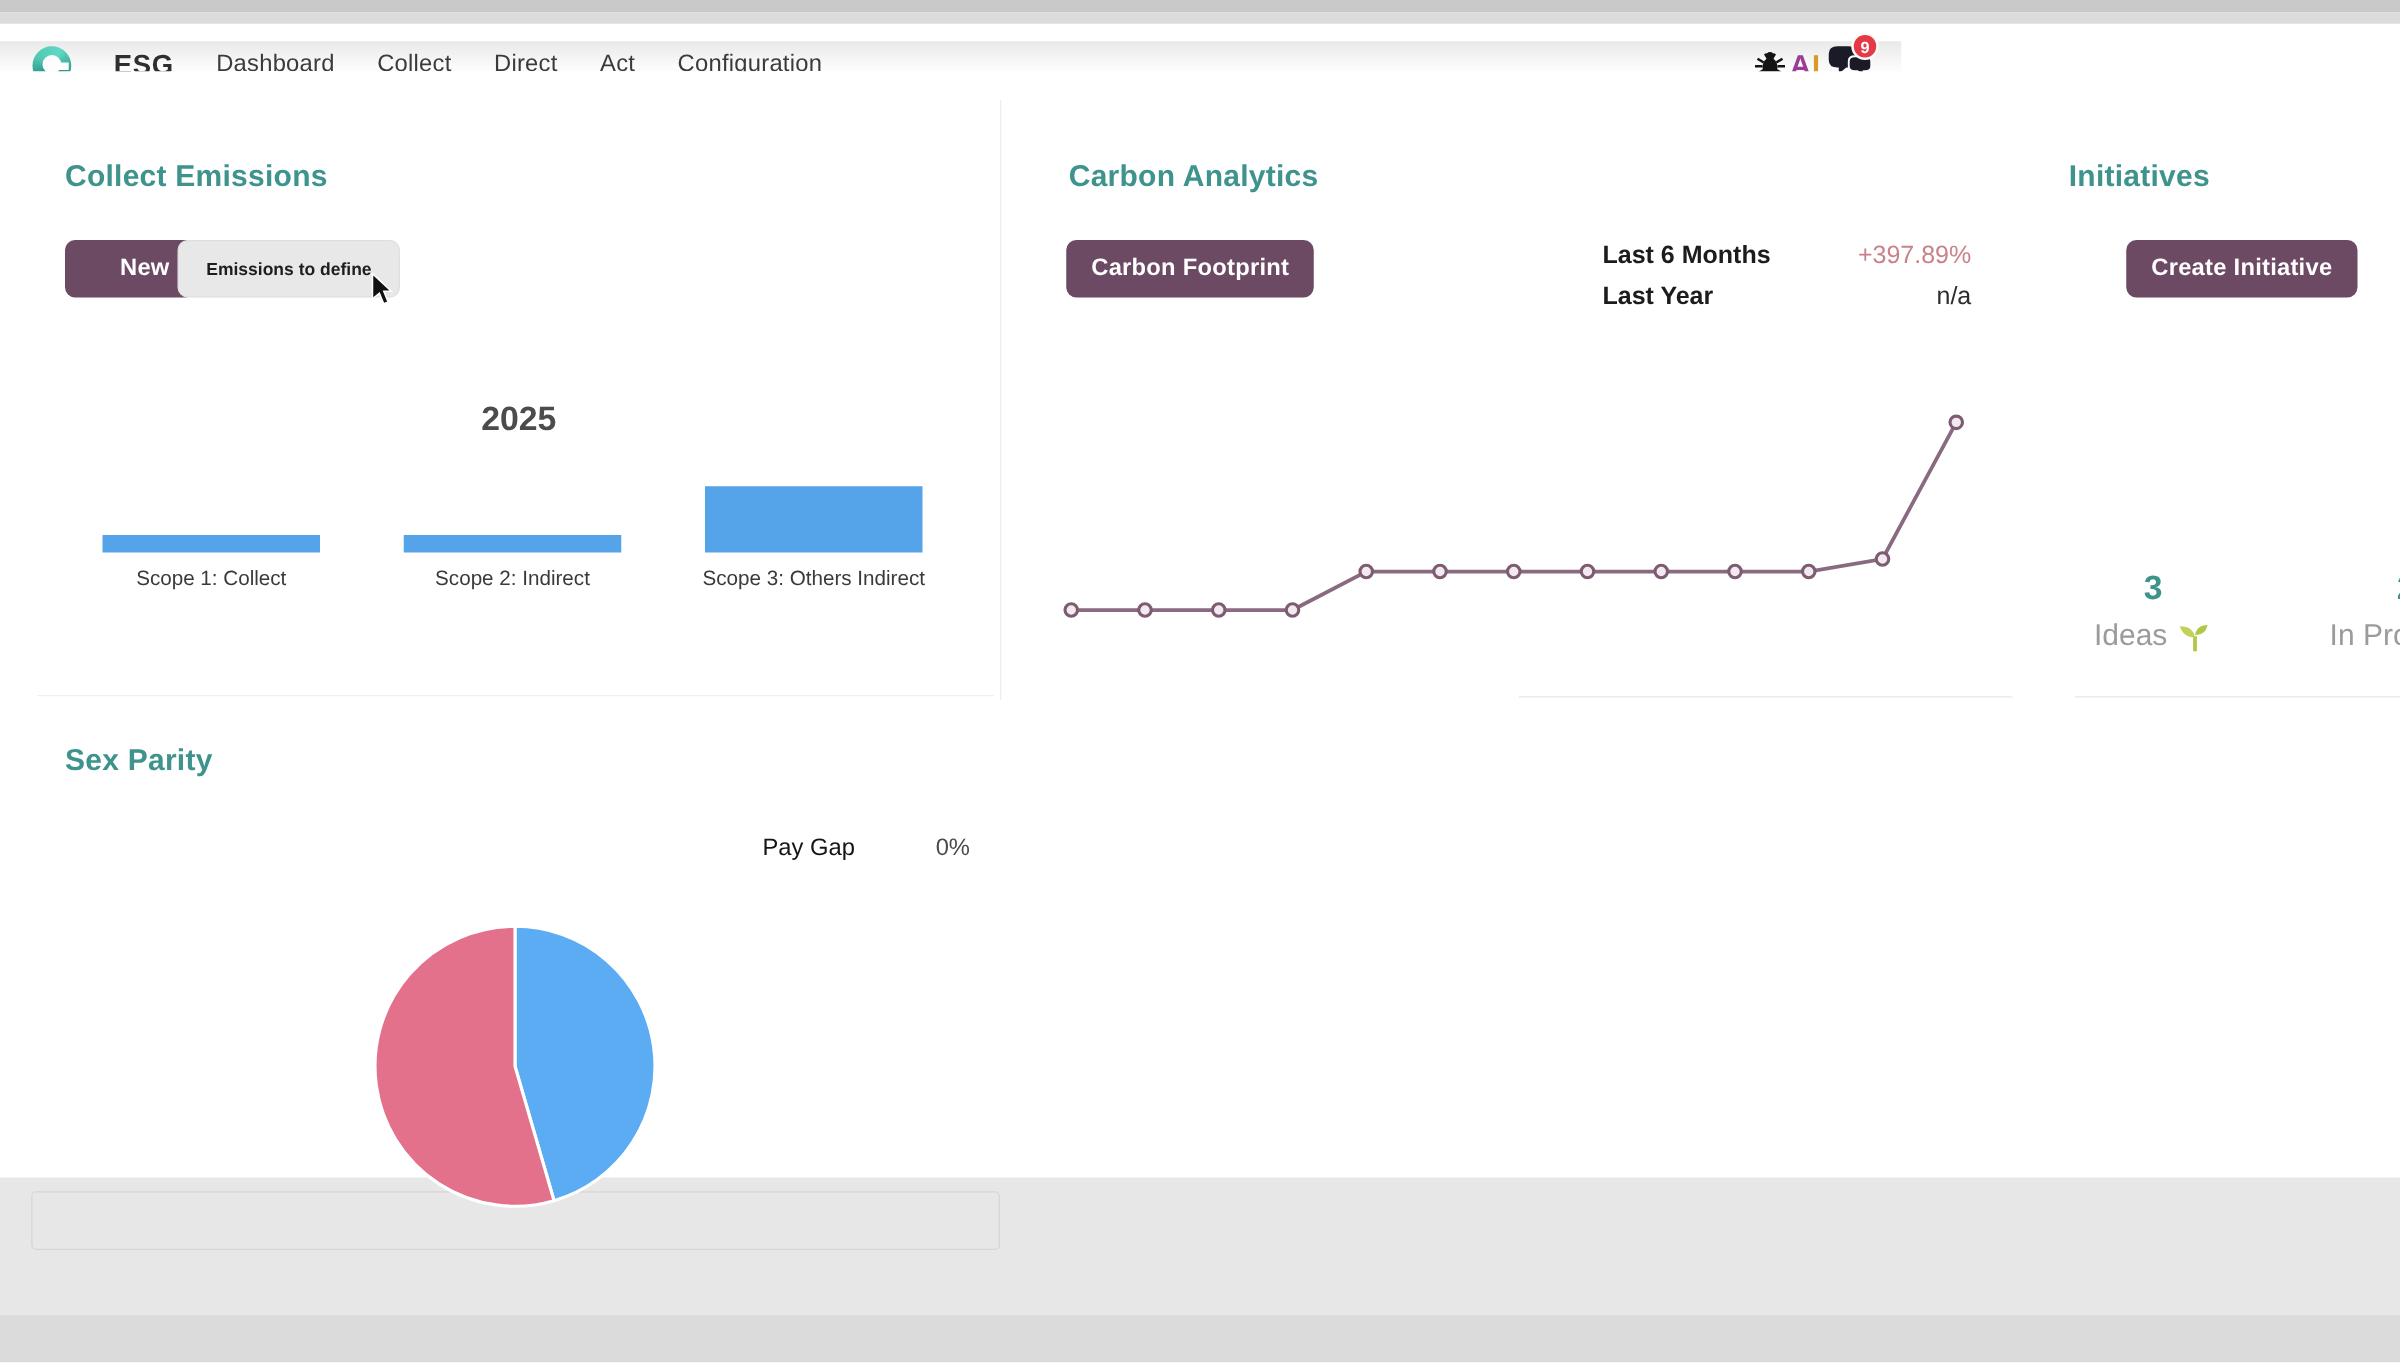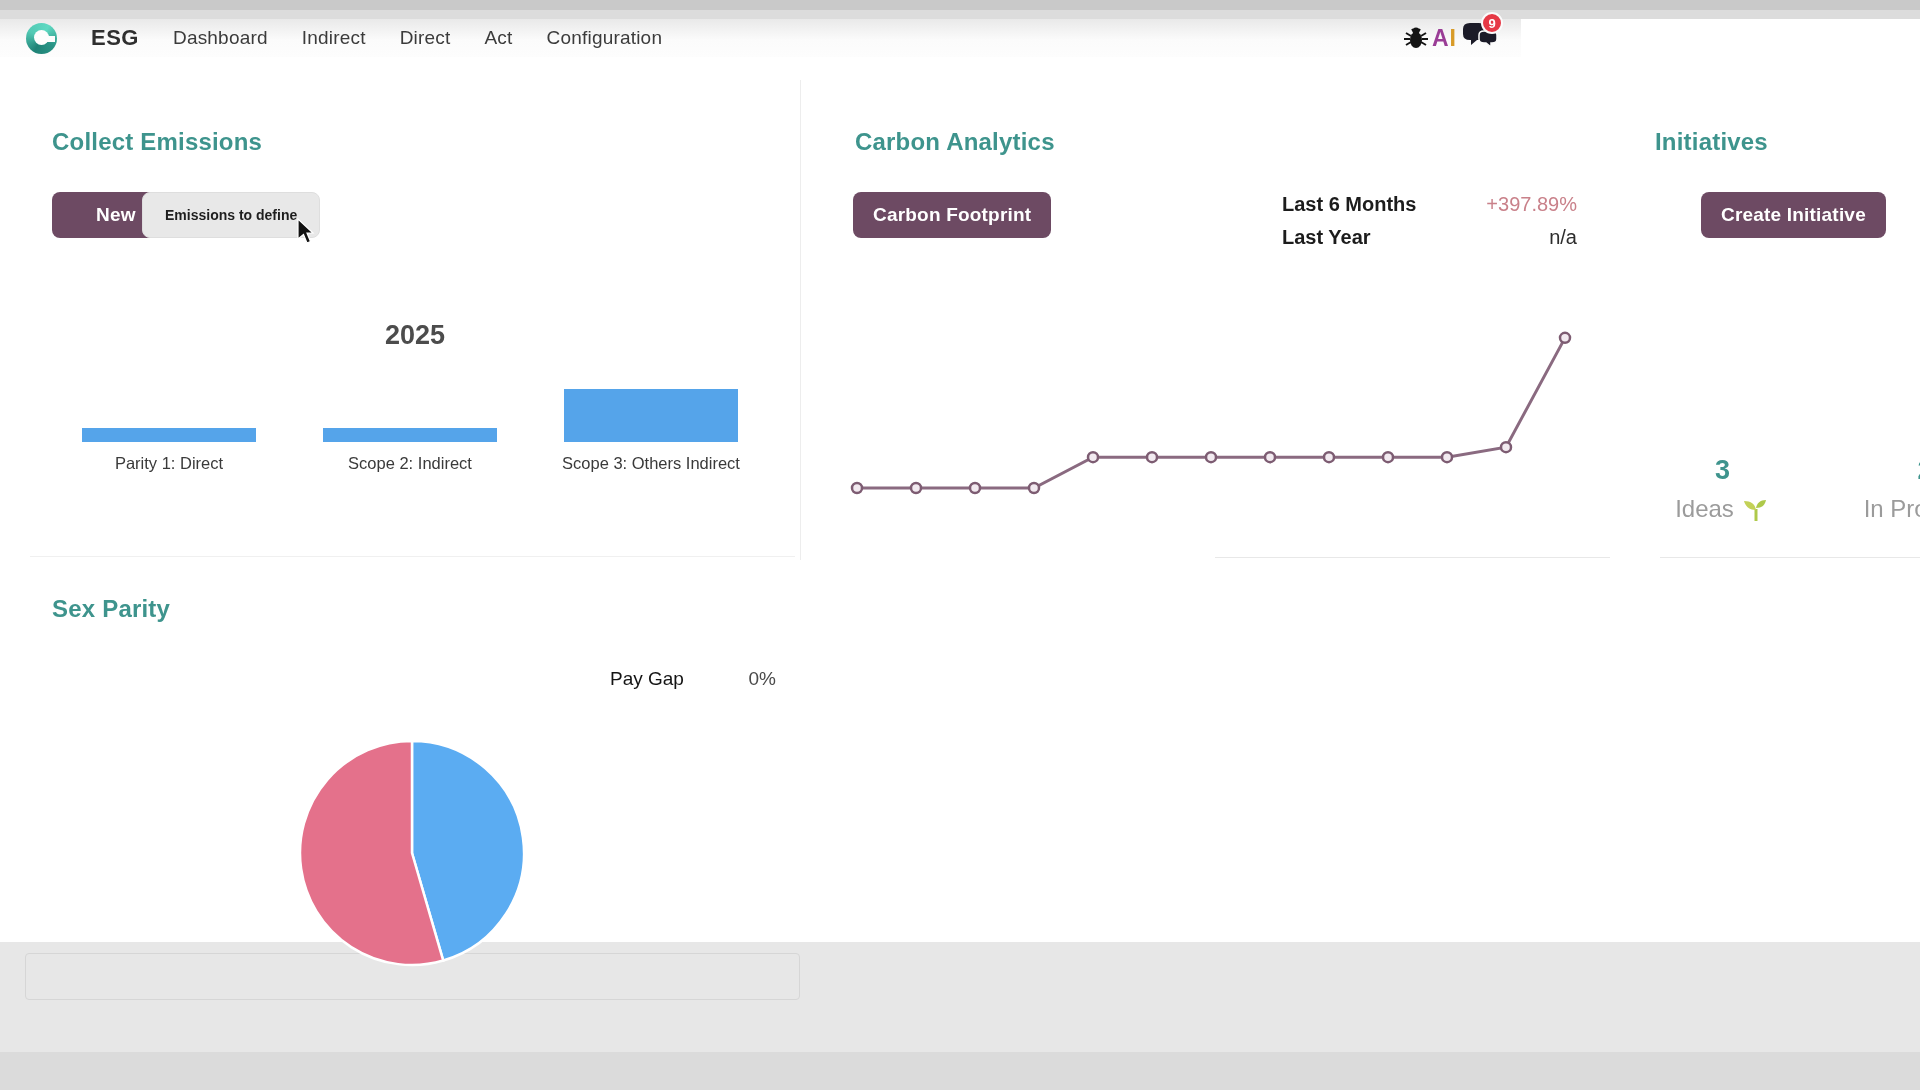--- a/index.html
+++ b/index.html
@@ -8,21 +8,21 @@
     background:#ffffff;font-family:"Liberation Sans",sans-serif;
     -webkit-font-smoothing:antialiased;
   }
   .abs{position:absolute;}
 
   
   .band1{left:0;top:0;width:1920px;height:10px;background:#c9c9c9;}
   .band2{left:0;top:10px;width:1920px;height:9px;background:#dcdcdc;}
 
   
-  .navbar{left:0;top:19px;width:1521px;height:38px;
+  .navbar{left:0;top:33px;width:1521px;height:38px;
     background:linear-gradient(#e9e9e9,#fbfbfb 55%,#fdfdfd);
     display:flex;}
   .nav-left{display:flex;align-items:center;gap:34px;padding-left:26px;}
   .logo{width:31px;height:31px;border-radius:50%;position:relative;flex:0 0 auto;
     background:conic-gradient(from 210deg,#1f8276,#52c9b4,#5fd9c2,#2a9486,#1f8276);}
   .logo::after{content:"";position:absolute;left:8px;top:7px;width:15px;height:15px;
     border-radius:50%;background:#fdfdfd;}
   .logo::before{content:"";position:absolute;right:2px;top:13px;width:8px;height:6px;
     background:#fdfdfd;z-index:2;}
   .app-name{font-size:22px;font-weight:600;color:#2f2f2f;letter-spacing:0.5px;}
@@ -87,21 +87,21 @@
 <body>
 
 <div class="abs band1"></div>
 <div class="abs band2"></div>
 
 <div class="abs navbar">
   <div class="nav-left">
     <div class="logo"></div>
     <span class="app-name">ESG</span>
     <span class="nav-item">Dashboard</span>
-    <span class="nav-item">Indirect</span>
+    <span class="nav-item">Collect</span>
     <span class="nav-item">Direct</span>
     <span class="nav-item">Act</span>
     <span class="nav-item">Configuration</span>
   </div>
   <div class="nav-icons">
 
     <svg width="28" height="28" viewBox="0 0 28 28">
       <g stroke="#141414" stroke-width="2" fill="none">
         <line x1="4" y1="9" x2="9" y2="12"></line>
           <line x1="2" y1="15" x2="8" y2="15"></line>
@@ -142,21 +142,21 @@
   <path d="M2 1 L2 21 L7.5 16.5 L11 25 L14.5 23.5 L11 15 L17 15 Z" fill="#111" stroke="#fff" stroke-width="1.2"></path>
 </svg>
 
 <div class="abs bar-title">2025</div>
 <div class="abs bar-row">
   <div class="bar" style="height: 14px; background: rgb(85, 164, 234);"></div>
   <div class="bar" style="height: 14px; background: rgb(85, 164, 234);"></div>
   <div class="bar" style="height: 53.2px; background: rgb(85, 164, 234);"></div>
 </div>
 <div class="abs bar-labels">
-  <div class="bar-label">Parity 1: Direct</div>
+  <div class="bar-label">Scope 1: Collect</div>
   <div class="bar-label">Scope 2: Indirect</div>
   <div class="bar-label">Scope 3: Others Indirect</div>
 </div>
 
 <div class="abs section-title" style="left:855px;top:128px;">Carbon Analytics</div>
 <button class="abs btn-purple" style="left:853px;top:192px;">Carbon Footprint</button>
 
 <div class="abs" style="left:1282px;top:193px;">
   <div class="ca-row">
     <span class="stat-label">Last 6 Months</span>

